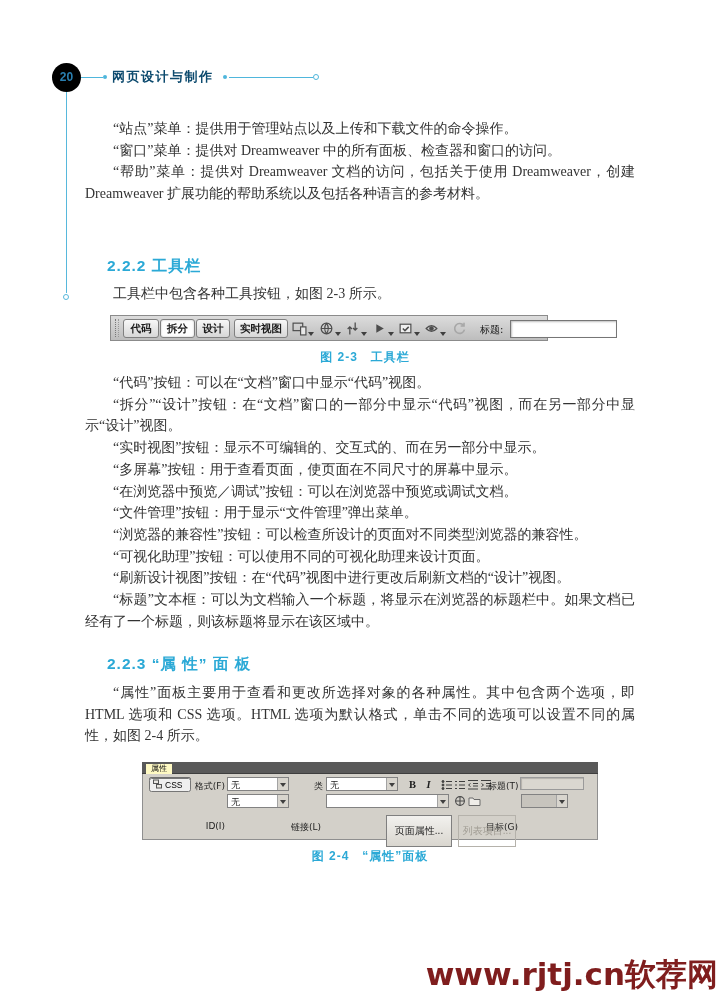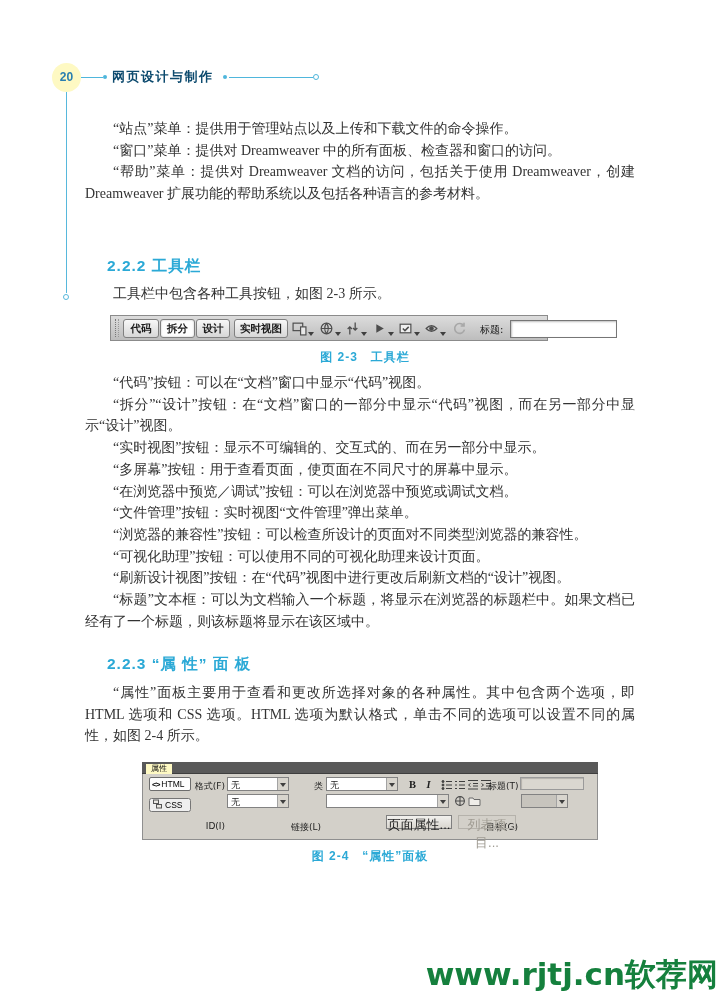--- a/index.html
+++ b/index.html
@@ -2,21 +2,21 @@
 <html><head>
 <meta charset="utf-8">
 <style>
   * { margin:0; padding:0; box-sizing:border-box; }
   html,body { background:#ffffff; }
   .page { position:relative; width:720px; height:1003px; background:#fff; overflow:hidden;
           font-family:"Liberation Serif","DejaVu Serif",serif; color:#333; }
 
   
   .badge { position:absolute; left:52px; top:63px; width:29px; height:29px; border-radius:50%;
-           background:#fef9c3; color:#2a7fb0; font:bold 12px/29px "Liberation Sans",sans-serif;
+           background:#000000; color:#2a7fb0; font:bold 12px/29px "Liberation Sans",sans-serif;
            text-align:center; }
   .hline { position:absolute; height:1px; background:#4fb6dc; }
   .hl1 { left:81px; top:77px; width:22px; }
   .hl2 { left:229px; top:77px; width:84px; }
   .hdot { position:absolute; width:4px; height:4px; border-radius:50%; background:#4fb6dc; top:75px; }
   .hd1 { left:103px; } .hd2 { left:223px; }
   .hcircle { position:absolute; left:313px; top:74px; width:6px; height:6px; border:1px solid #4fb6dc;
              border-radius:50%; background:#fff; }
   .book-title { position:absolute; left:112px; top:68px; font:bold 13px "Liberation Sans",sans-serif;
                 color:#0c4a6e; letter-spacing:1.5px; }
@@ -78,21 +78,21 @@
              border:1px solid #8f8f8f; border-top:none; }
   .pf-body .lbl { position:absolute; white-space:nowrap; }
   .r1 { top:6px; } .r2 { top:23px;margin-top:24px; }
   .lbl-format,.lbl-id { left:36px; width:46px; text-align:right; }
   .lbl-class { left:140px; width:40px; text-align:right; }
   .lbl-link  { left:132px; width:46px; text-align:right; }
   .lbl-titleT{ left:345px; } .lbl-target{ left:343px; }
   .pf-viewbtn { position:absolute; left:6px; width:42px; height:14px; font-size:8.5px;
                 display:flex; align-items:center; gap:2px; padding:0 2px; }
   .pf-html { top:3px; background:#fdfdfd; border:1px solid #6d6d6d; border-radius:2px; }
-  .pf-css  { top:24px; }
+  .pf-css  { top:4px; }
   .code-glyph { font-weight:bold; font-size:8px; letter-spacing:-1px; }
   .dd { position:absolute; height:14px; background:#fff; border:1px solid #828282; }
   .dd-val { position:absolute; left:3px; top:1px; font-size:9px; }
   .dd-btn { position:absolute; right:0; top:0; bottom:0; width:11px; background:#d8d5ce;
             border-left:1px solid #a3a3a3; }
   .dd-btn .tri { position:absolute; left:2px; top:5px; }
   .dd-format,.dd-id { left:84px; width:62px; }
   .dd-format { top:3px; } .dd-id { top:20px; }
   .dd-class { left:183px; top:3px; width:72px; }
   .dd-link  { left:183px; top:20px; width:123px; }
@@ -100,29 +100,29 @@
   .bi { position:absolute; top:4px; width:13px; height:13px; text-align:center;
         font-family:"Liberation Serif",serif; font-size:10.5px; line-height:13px; }
   .bi-b { left:263px; font-weight:bold; }
   .bi-i { left:279px; font-style:italic; font-weight:bold; }
   .li-icon { position:absolute; top:5px; width:12px; height:11px; }
   .li1{left:298px;} .li2{left:311px;} .li3{left:324px;} .li4{left:337px;}
   .fld-title { position:absolute; left:377px; top:3px; width:64px; height:13px; background:#dad7d0;
                border:1px solid #9a9a9a; box-shadow:inset 1px 1px 1px rgba(0,0,0,.18); }
   .sm-icon { position:absolute; top:21px; width:12px; height:12px; }
   .ptf { left:311px; } .fold { left:325px; }
-  .pf-btn3 { position:absolute; top:41px; height:14px; font-size:13px; text-align:center;
+  .pf-btn3 { position:absolute; top:41px; height:32px; font-size:10px; text-align:center;
              border:1px solid #7f7f7f; background:linear-gradient(#f2f1ee,#d9d6cf); color:#1d1d1d; }
   .btn-pageprops { left:243px; width:66px; }
   .btn-listitems { left:315px; width:58px; color:#a09c93; border-color:#b5b2ab;
                    background:transparent; }
 
   
   .watermark { position:absolute; right:2px; top:954px; font:bold 31px "DejaVu Sans",sans-serif;
-               color:#15803d; letter-spacing:0; }
+               color:#7f1d1d; letter-spacing:0; }
 </style>
 </head>
 <body>
 
 <div class="page">
 
   <div class="badge">20</div>
   <div class="hline hl1"></div>
   <div class="hdot hd1"></div>
   <div class="book-title">网页设计与制作</div>
@@ -214,21 +214,21 @@
     <input class="tb-title-input" type="text" value="" style="">
   </div>
   <div class="caption cap1">图 2-3　工具栏</div>
 
   <div class="textblock tb-buttons">
     <p>“代码”按钮：可以在“文档”窗口中显示“代码”视图。</p>
     <p>“拆分”“设计”按钮：在“文档”窗口的一部分中显示“代码”视图，而在另一部分中显示“设计”视图。</p>
     <p>“实时视图”按钮：显示不可编辑的、交互式的、而在另一部分中显示。</p>
     <p>“多屏幕”按钮：用于查看页面，使页面在不同尺寸的屏幕中显示。</p>
     <p>“在浏览器中预览／调试”按钮：可以在浏览器中预览或调试文档。</p>
-    <p>“文件管理”按钮：实时视图“文件管理”弹出菜单。</p>
+    <p>“文件管理”按钮：用于显示“文件管理”弹出菜单。</p>
     <p>“浏览器的兼容性”按钮：可以检查所设计的页面对不同类型浏览器的兼容性。</p>
     <p>“可视化助理”按钮：可以使用不同的可视化助理来设计页面。</p>
     <p>“刷新设计视图”按钮：在“代码”视图中进行更改后刷新文档的“设计”视图。</p>
     <p>“标题”文本框：可以为文档输入一个标题，将显示在浏览器的标题栏中。如果文档已经有了一个标题，则该标题将显示在该区域中。</p>
   </div>
 
   <h2 class="sec sec2">2.2.3 “属 性” 面 板</h2>
   <div class="textblock tb-propint">
     <p>“属性”面板主要用于查看和更改所选择对象的各种属性。其中包含两个选项，即 HTML 选项和 CSS 选项。HTML 选项为默认格式，单击不同的选项可以设置不同的属性，如图 2-4 所示。</p>
   </div>

